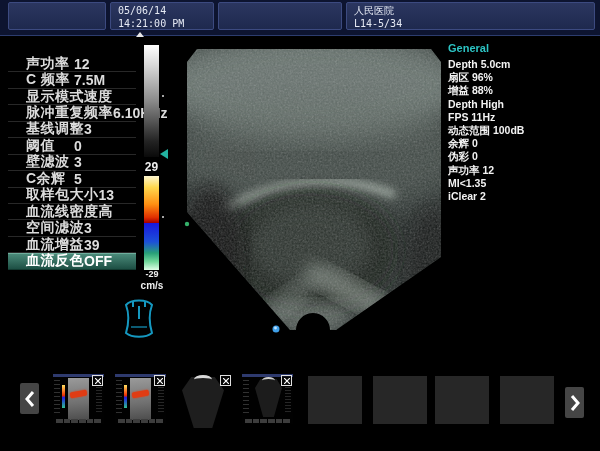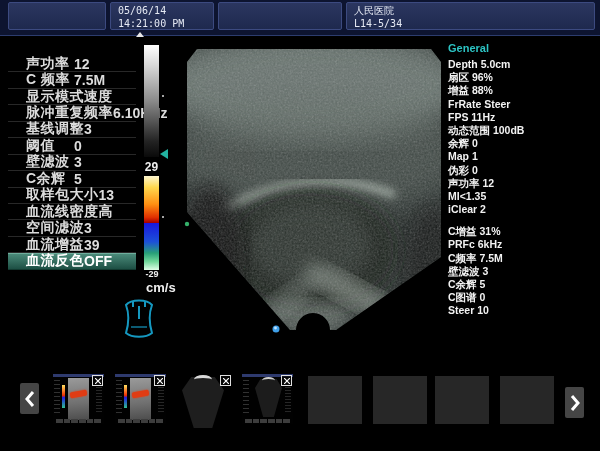--- a/index.html
+++ b/index.html
@@ -41,22 +41,22 @@
                  border-right:8px solid #22b2a0; }
   .baseline-dot { position:absolute; width:2px; height:2px; background:#ddd; border-radius:50%; }
   .bd1 { left:162px; top:95px; } .bd2 { left:162px; top:216px; }
   .vel-max { position:absolute; left:144px; top:160px; width:15px; text-align:center;
              font-size:12px; font-weight:bold; color:#eee; }
   .colorbar { position:absolute; left:144px; top:176px; width:15px; height:94px;
               background:linear-gradient(#fdf6d0 0%, #ffd84e 12%, #ff9012 30%, #e03000 44%,
                 #a80000 49.5%, #1818e0 50.5%, #1c50d8 70%, #28a078 82%, #70d89a 91%, #e0ffe8 100%); }
   .vel-min  { position:absolute; left:140px; top:269px; width:24px; text-align:center;
               font-size:9px; font-weight:bold; color:#eee; }
-  .vel-unit { position:absolute; left:146px; top:280px; width:28px; text-align:center;
-              font-size:13px; font-weight:bold; color:#eee; }
+  .vel-unit { position:absolute; left:138px; top:280px; width:28px; text-align:center;
+              font-size:10px; font-weight:bold; color:#eee; }
   .bodymarker { position:absolute; left:120px; top:296px; }
 
   
   .usimage { position:absolute; left:183px; top:45px; width:270px; height:290px; }
 
   
   .modeinfo { position:absolute; left:448px; top:42px; width:136px;
               font-size:10.5px; font-weight:bold; color:#f2f2f2; }
   .mi-title { color:#2cc4c4; font-size:11px; height:14px; margin-bottom:2px; }
   .mi-line  { height:13.2px; line-height:13.2px; white-space:nowrap; }
@@ -234,38 +234,28 @@
       <circle cx="92.5" cy="283" r="1.4" fill="#bfe2ff"></circle>
     </svg>
   </div>
 
   <aside class="modeinfo">
     <div class="mi-title">General</div>
     <div>
       <div class="mi-line">Depth 5.0cm</div>
       <div class="mi-line">扇区 96%</div>
       <div class="mi-line">增益 88%</div>
-      <div class="mi-line">FrRate Steer</div>
+      <div class="mi-line">Depth High</div>
       <div class="mi-line">FPS 11Hz</div>
       <div class="mi-line">动态范围 100dB</div>
       <div class="mi-line">余辉 0</div>
-      <div class="mi-line">Map 1</div>
       <div class="mi-line">伪彩 0</div>
       <div class="mi-line">声功率 12</div>
       <div class="mi-line">MI&lt;1.35</div>
       <div class="mi-line">iClear 2</div>
-    </div>
-    <div class="mi-group2">
-      <div class="mi-line">C增益 31%</div>
-      <div class="mi-line">PRFc 6kHz</div>
-      <div class="mi-line">C频率 7.5M</div>
-      <div class="mi-line">壁滤波 3</div>
-      <div class="mi-line">C余辉 5</div>
-      <div class="mi-line">C图谱 0</div>
-      <div class="mi-line">Steer 10</div>
     </div>
   </aside>
 
   <footer>
     <button class="nav prev">
       <svg width="10" height="18" viewBox="0 0 10 18">
           <polyline points="8,2 2,9 8,16" fill="none" stroke="#fff" stroke-width="3"></polyline>
         </svg>
     </button>
 

